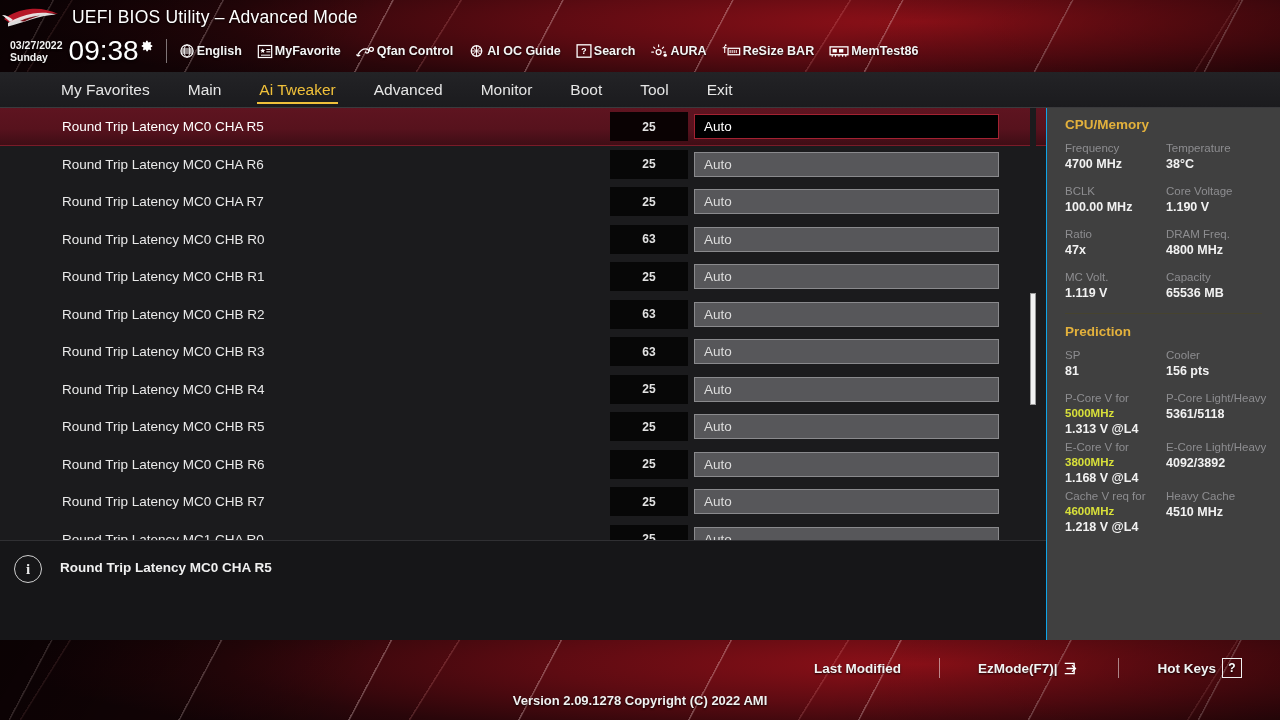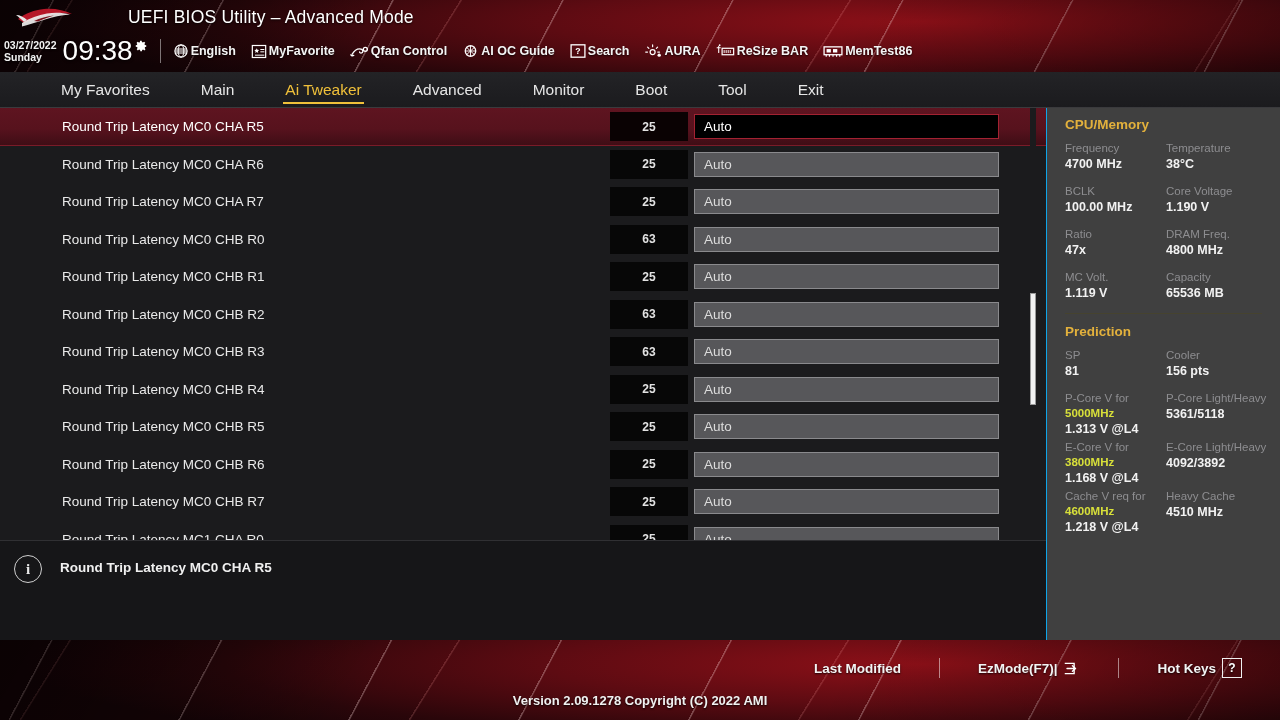--- a/index.html
+++ b/index.html
@@ -38,44 +38,44 @@
     content:""; position:absolute; inset:0;
     background:
       linear-gradient(120deg, rgba(0,0,0,.55) 0%, rgba(0,0,0,0) 30%, rgba(0,0,0,0) 65%, rgba(0,0,0,.35) 100%);
     pointer-events:none;
   }
   #header-bg { top:0; height:72px; }
   #footer-bg { top:640px; height:80px; }
 
   
   #header { position:absolute; top:0; left:0; width:1280px; height:72px; z-index:5; }
-  .title-row { display:flex; align-items:center; height:34px; padding-left:14px;gap:42px; }
+  .title-row { display:flex; align-items:center; height:34px; padding-left:0; }
   .rog-logo { width:62px; height:26px; margin-right:10px; flex:none; }
   .app-title { font-size:17.5px; font-weight:400; color:#ffffff; letter-spacing:.2px;
                text-shadow:0 1px 2px rgba(0,0,0,.8); }
 
-  .info-row { display:flex; align-items:center; height:34px; padding-left:4px; gap:0; }
+  .info-row { display:flex; align-items:center; height:34px; padding-left:10px; gap:0; }
   .datetime { display:flex; align-items:center; }
   .dt-block { font-size:10.5px; line-height:12px; font-weight:700; color:#f2f2f2; text-align:left;
               text-shadow:0 1px 2px rgba(0,0,0,.8); }
   .clock { font-size:28px; font-weight:400; color:#ffffff; margin-left:6px; line-height:28px;
            text-shadow:0 1px 3px rgba(0,0,0,.8); }
   .gear { margin-left:1px; margin-top:-10px; width:14px; height:14px; }
   .vdiv { width:1px; height:24px; background:rgba(255,255,255,.45); margin:0 12px; }
 
   .tool { display:flex; align-items:center; gap:2px; margin-right:15px; cursor:default; }
   .tool .lbl { font-size:12.5px; font-weight:700; color:#f4f4f4; text-shadow:0 1px 2px rgba(0,0,0,.85); }
   .tool svg { display:block; }
 
   
   #menubar {
     position:absolute; top:72px; left:0; width:1280px; height:36px; z-index:5;
     background:linear-gradient(180deg,#232326 0%,#1b1b1e 100%);
     border-bottom:1px solid #3a3a3d;
-    display:flex; align-items:center; padding-left:44px; gap:17px;
+    display:flex; align-items:center; padding-left:44px; gap:4px;
   }
   .menu-item {
     font-size:15.5px; font-weight:400; color:#e6e6e6; padding:0 17px; line-height:30px;
     position:relative; cursor:pointer; white-space:nowrap;
   }
   .menu-item.active { color:#f0c03a; }
   .menu-item.active::after {
     content:""; position:absolute; left:15px; right:15px; bottom:1px; height:2px; background:#f0c03a;
   }
 

